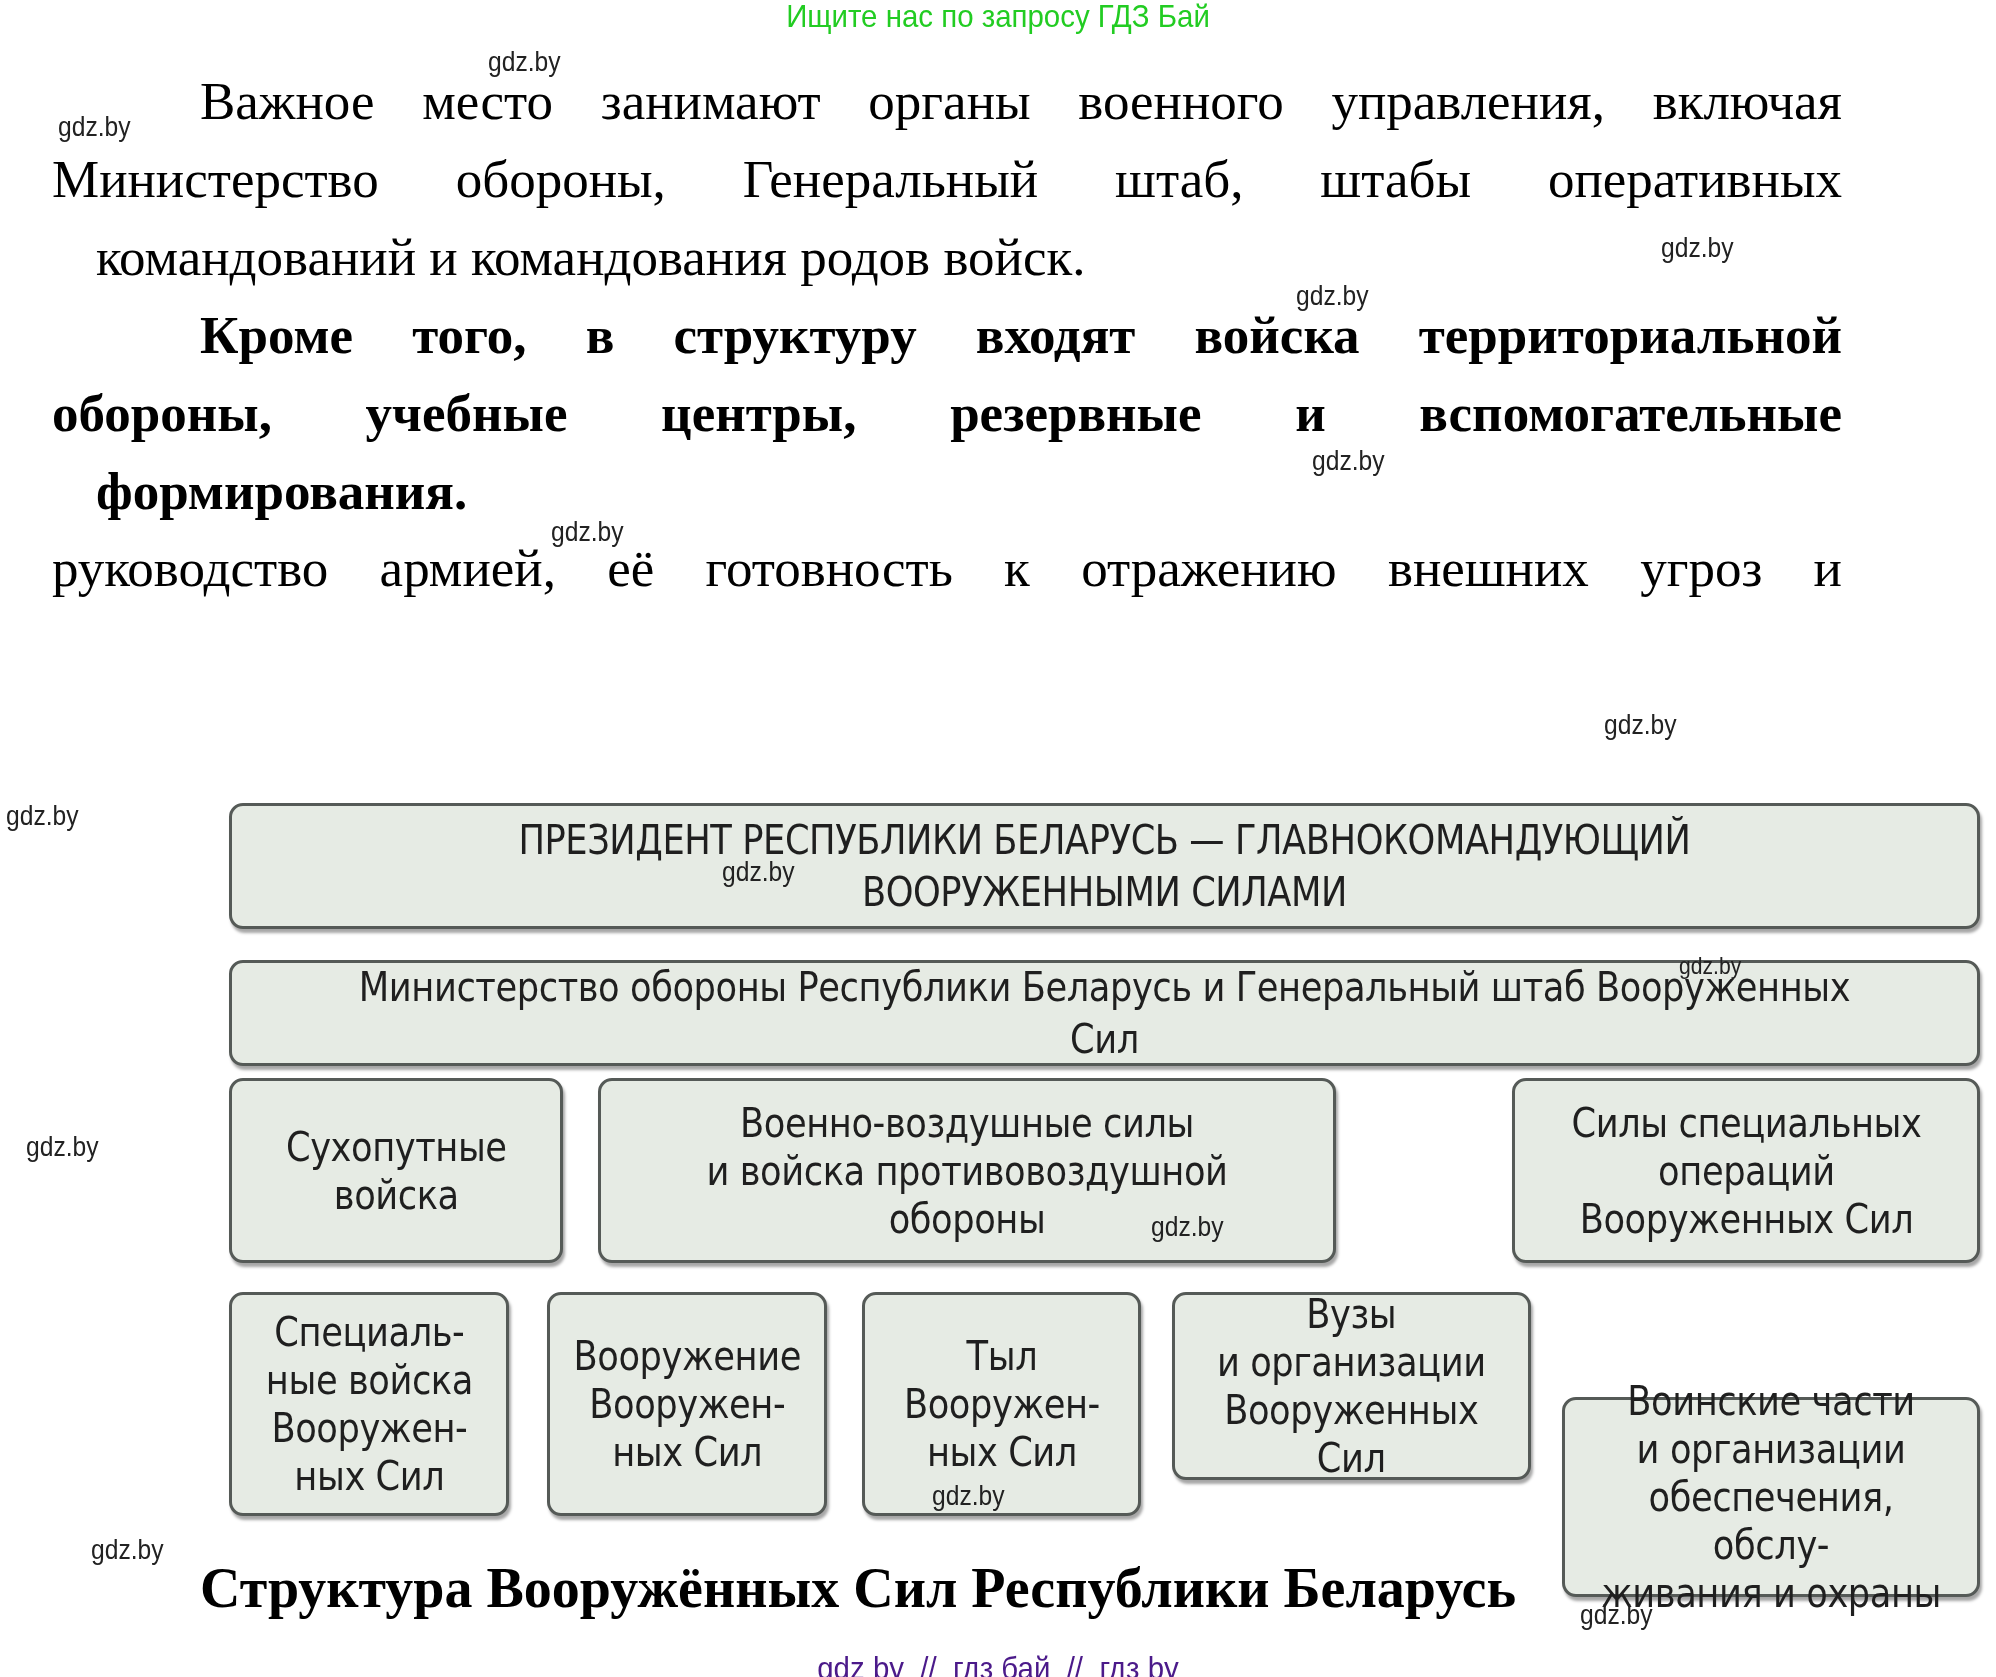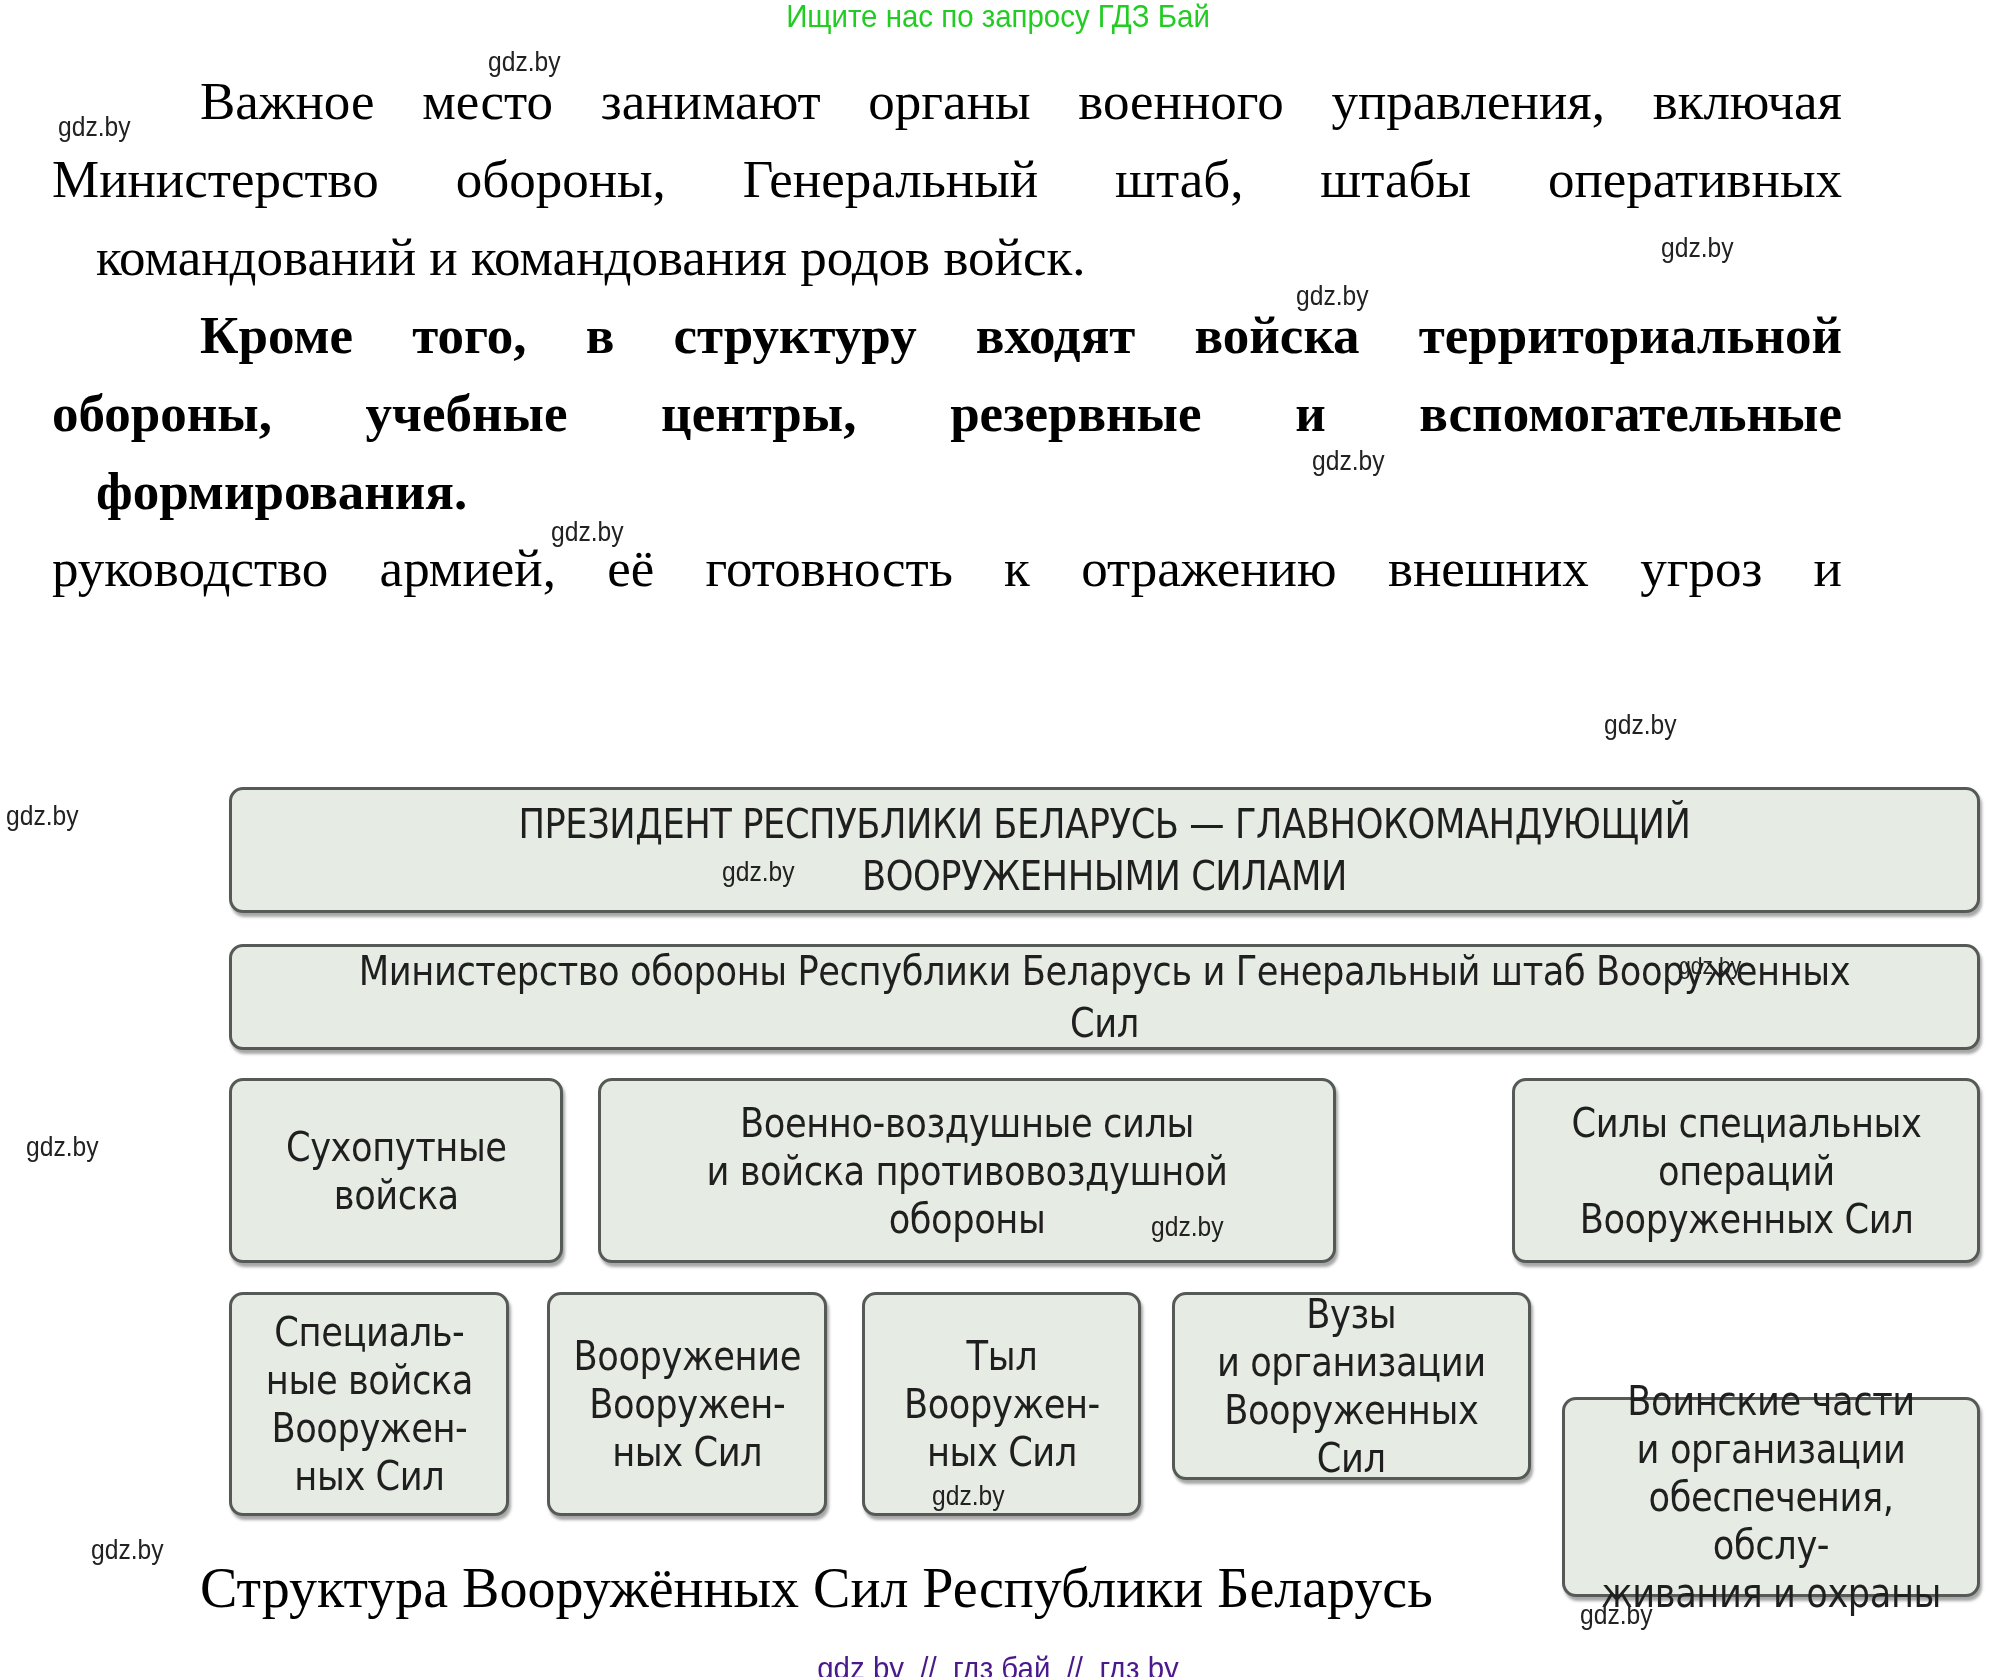--- a/index.html
+++ b/index.html
@@ -22,25 +22,25 @@
     color: #222; line-height: 1; transform: scaleX(0.88); transform-origin: 0 0;
   }
   .box {
     position: absolute; box-sizing: border-box;
     background: #e6ebe4; border: 3px solid #555a57; border-radius: 14px;
     box-shadow: 2px 4px 3px rgba(0,0,0,0.35);
     display: flex; align-items: center; justify-content: center; text-align: center;
     font-family: "DejaVu Sans", sans-serif; color: #1f1f1f;
   }
   .box span { display: block; transform: scaleX(0.86); }
-  .box.big { font-size: 41px; line-height: 52px; letter-spacing: -0.5px; }
+  .box.big { font-size: 41px; line-height: 52px; letter-spacing: -0.5px; margin-top: 16px; }
   .box.row { font-size: 41px; line-height: 48px; letter-spacing: -0.5px; }
   .caption {
     position: absolute; left: 200px; top: 1556px;
-    font-family: "Liberation Serif", serif; font-size: 56px; color: #000; white-space: nowrap;
+    font-family: "Liberation Serif", serif; font-size: 56px; color: #000; white-space: nowrap; font-weight: bold;
   }
   .footer {
     position: absolute; left: 0; width: 1996px; top: 1650px; text-align: center;
     font-family: "Liberation Sans", sans-serif; font-size: 32px; color: #4b1a8a;
     white-space: pre; transform: scaleX(0.92); transform-origin: 50% 0;
   }
 </style>
 </head>
 <body>
 

